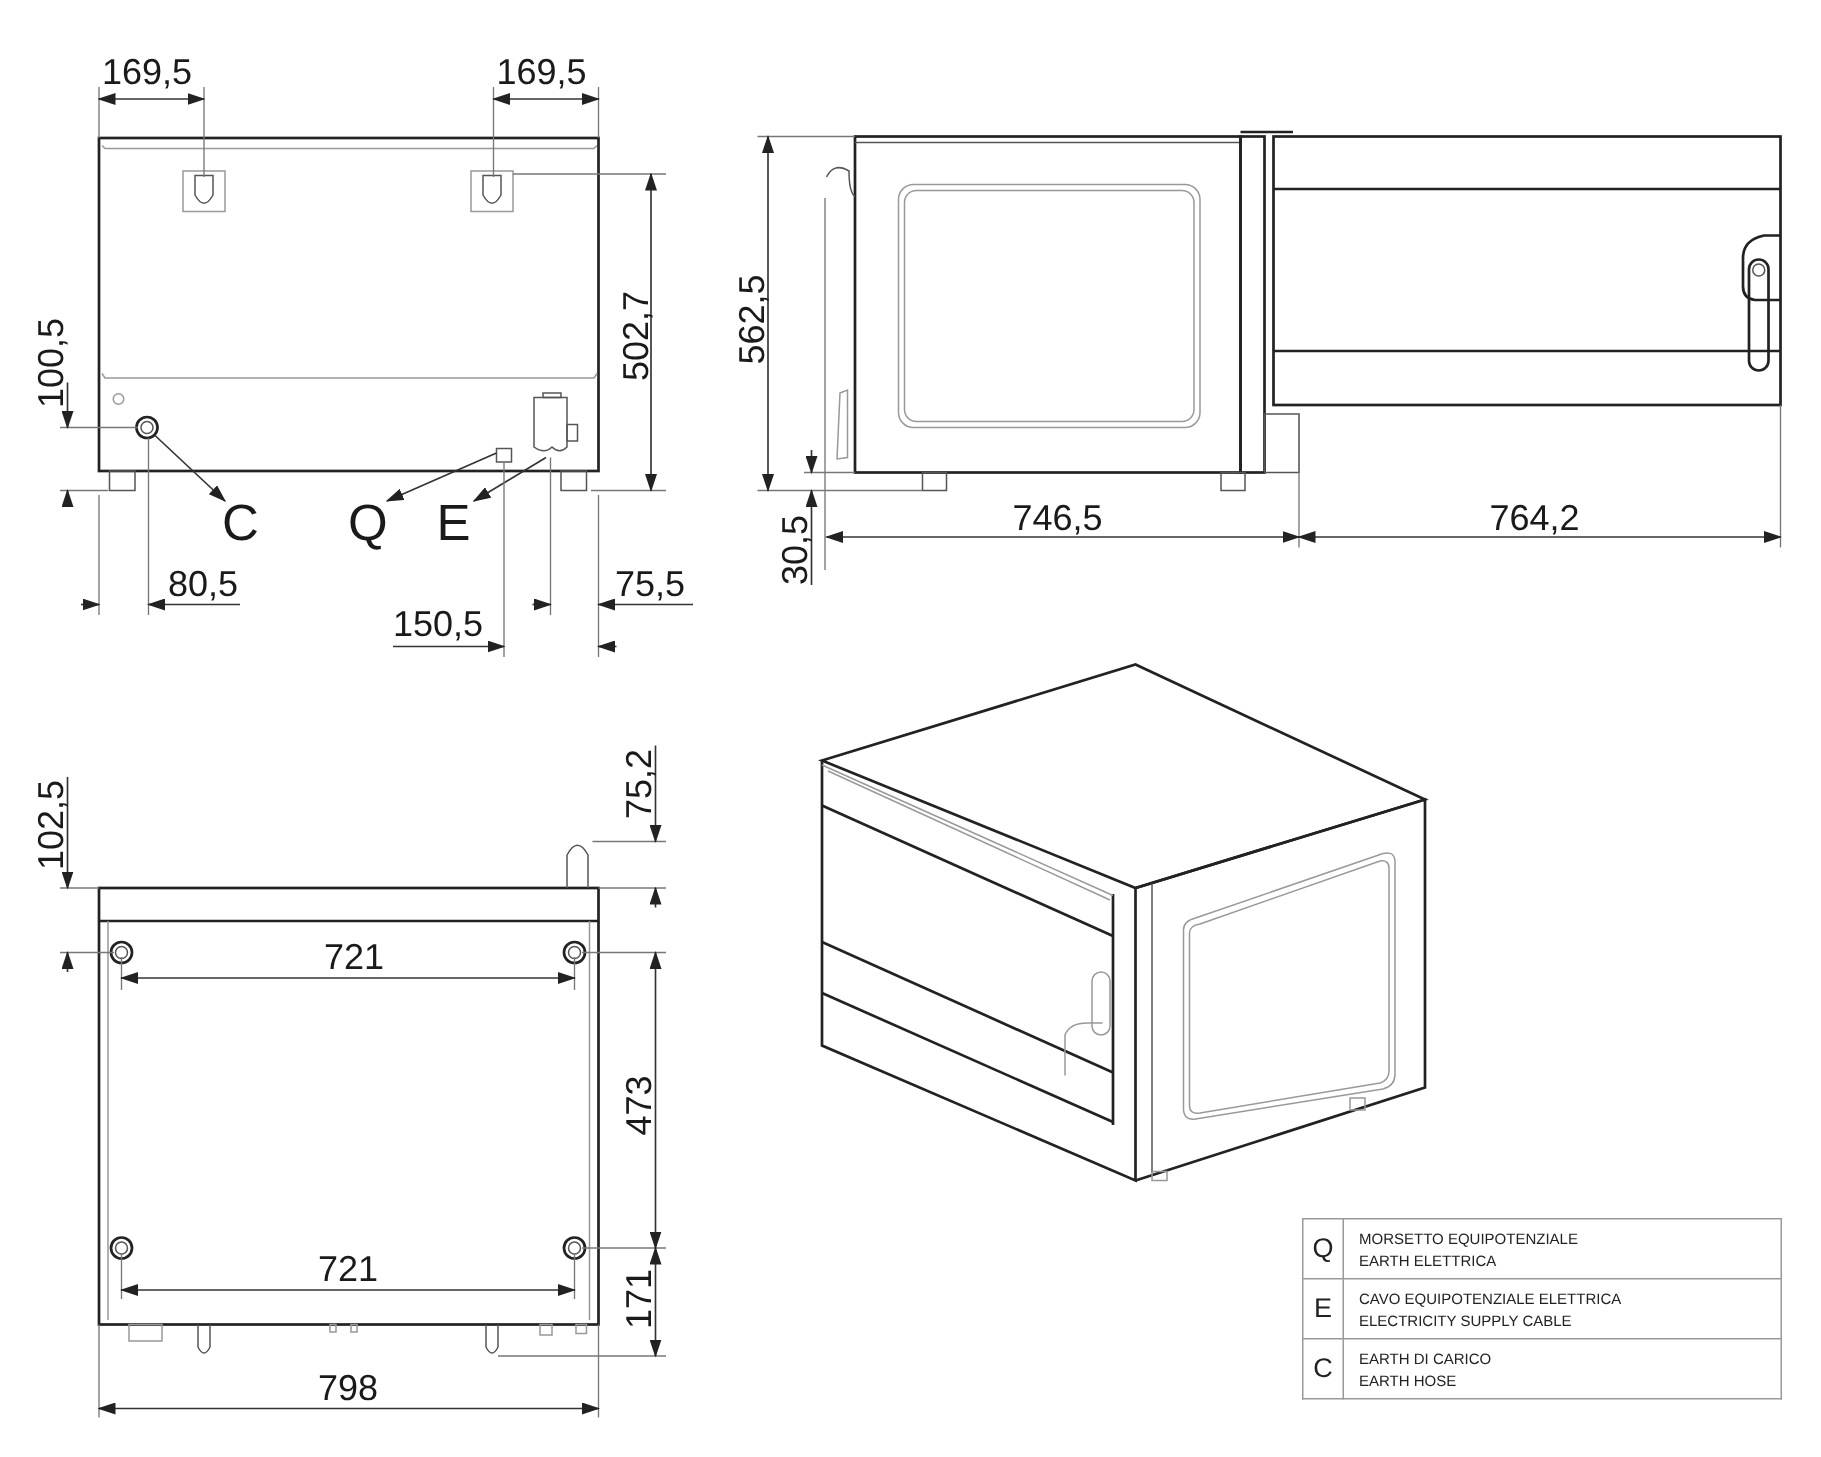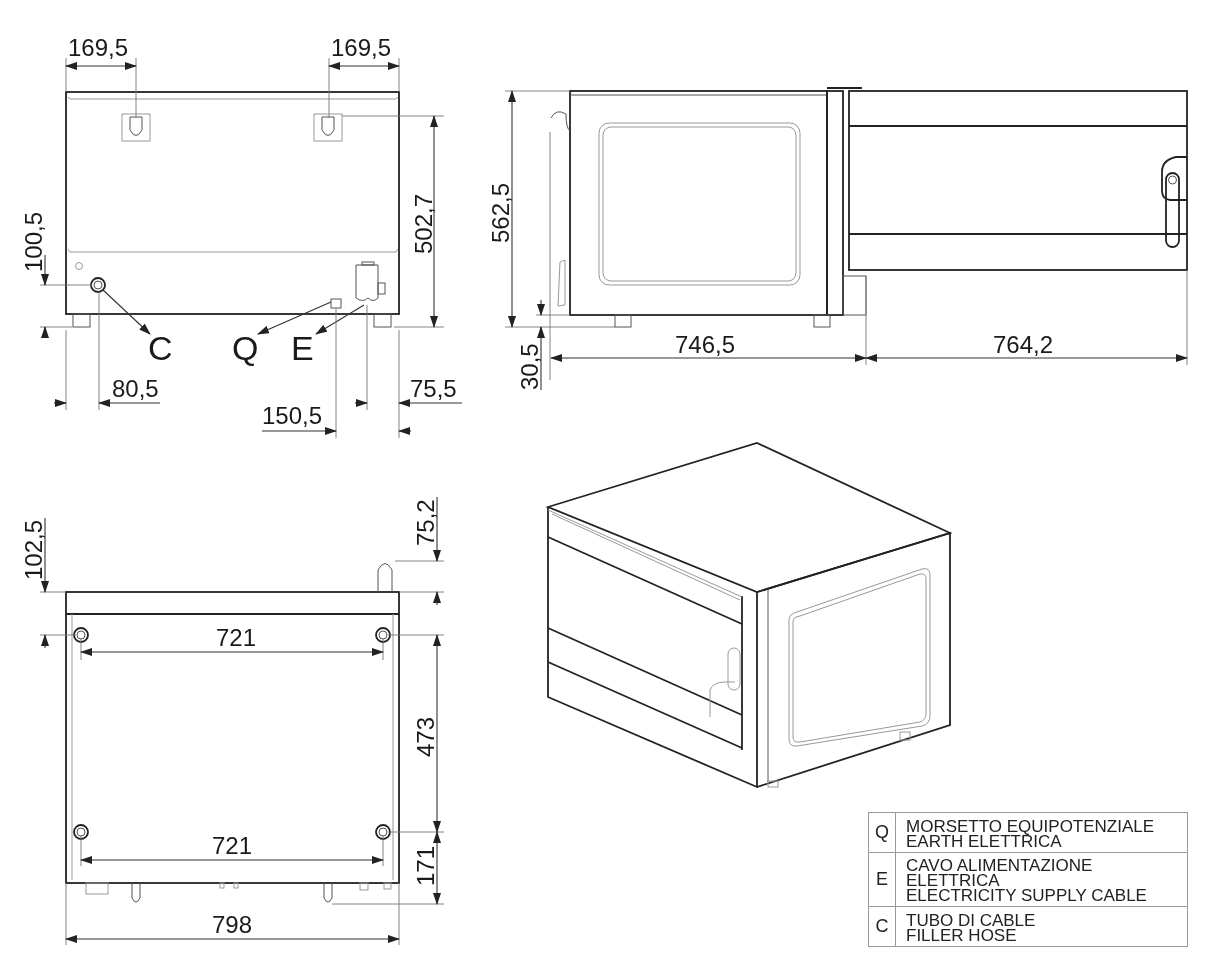--- a/index.html
+++ b/index.html
@@ -8,21 +8,21 @@
     .dim-text { font-family: "Liberation Sans", sans-serif; font-size: 24px; fill: #1a1a1a; }
     .lbl-text { font-family: "Liberation Sans", sans-serif; font-size: 34px; fill: #1a1a1a; }
     .thick { stroke: #222; stroke-width: 1.8; fill: none; }
     .thin { stroke: #555; stroke-width: 1; fill: none; }
     .gray { stroke: #999; stroke-width: 1; fill: none; }
     .dim { stroke: #333; stroke-width: 1.1; fill: none; }
     .ext { stroke: #777; stroke-width: 0.9; fill: none; }
     .legend { position: absolute; left: 868px; top: 812px; width: 320px; border-collapse: collapse; font-family: "Liberation Sans", sans-serif; }
     .legend td { border: 1px solid #999; padding: 0; vertical-align: middle; }
     .legend .code { width: 26px; text-align: center; font-size: 18px; color: #222; }
-    .legend .desc { padding: 5px 0 3px 10px; font-size: 17px; line-height: 15px; color: #222; height: 31px; }
+    .legend .desc { padding: 5px 0 3px 10px; font-size: 10px; line-height: 15px; color: #222; height: 31px; }
   </style>
 </head>
 <body>
 
 <svg width="1214" height="971" viewBox="0 0 1214 971">
   <defs>
     <marker id="arr" markerWidth="12" markerHeight="8" refX="11" refY="4" orient="auto-start-reverse" markerUnits="userSpaceOnUse">
       <path d="M0,0 L12,4 L0,8 Z" fill="#222"></path>
     </marker>
   </defs>
@@ -236,25 +236,25 @@
     <tr>
       <td class="code">Q</td>
       <td class="desc">
         <div>MORSETTO EQUIPOTENZIALE</div>
         <div>EARTH ELETTRICA</div>
       </td>
     </tr>
     <tr>
       <td class="code">E</td>
       <td class="desc">
-        <div>CAVO ALIMENTAZIONE ELETTRICA</div>
+        <div>CAVO EQUIPOTENZIALE ELETTRICA</div>
         <div>ELECTRICITY SUPPLY CABLE</div>
       </td>
     </tr>
     <tr>
       <td class="code">C</td>
       <td class="desc">
-        <div>TUBO DI CABLE</div>
-        <div>FILLER HOSE</div>
+        <div>EARTH DI CARICO</div>
+        <div>EARTH HOSE</div>
       </td>
     </tr>
   </tbody>
 </table>
 
 </body></html>

